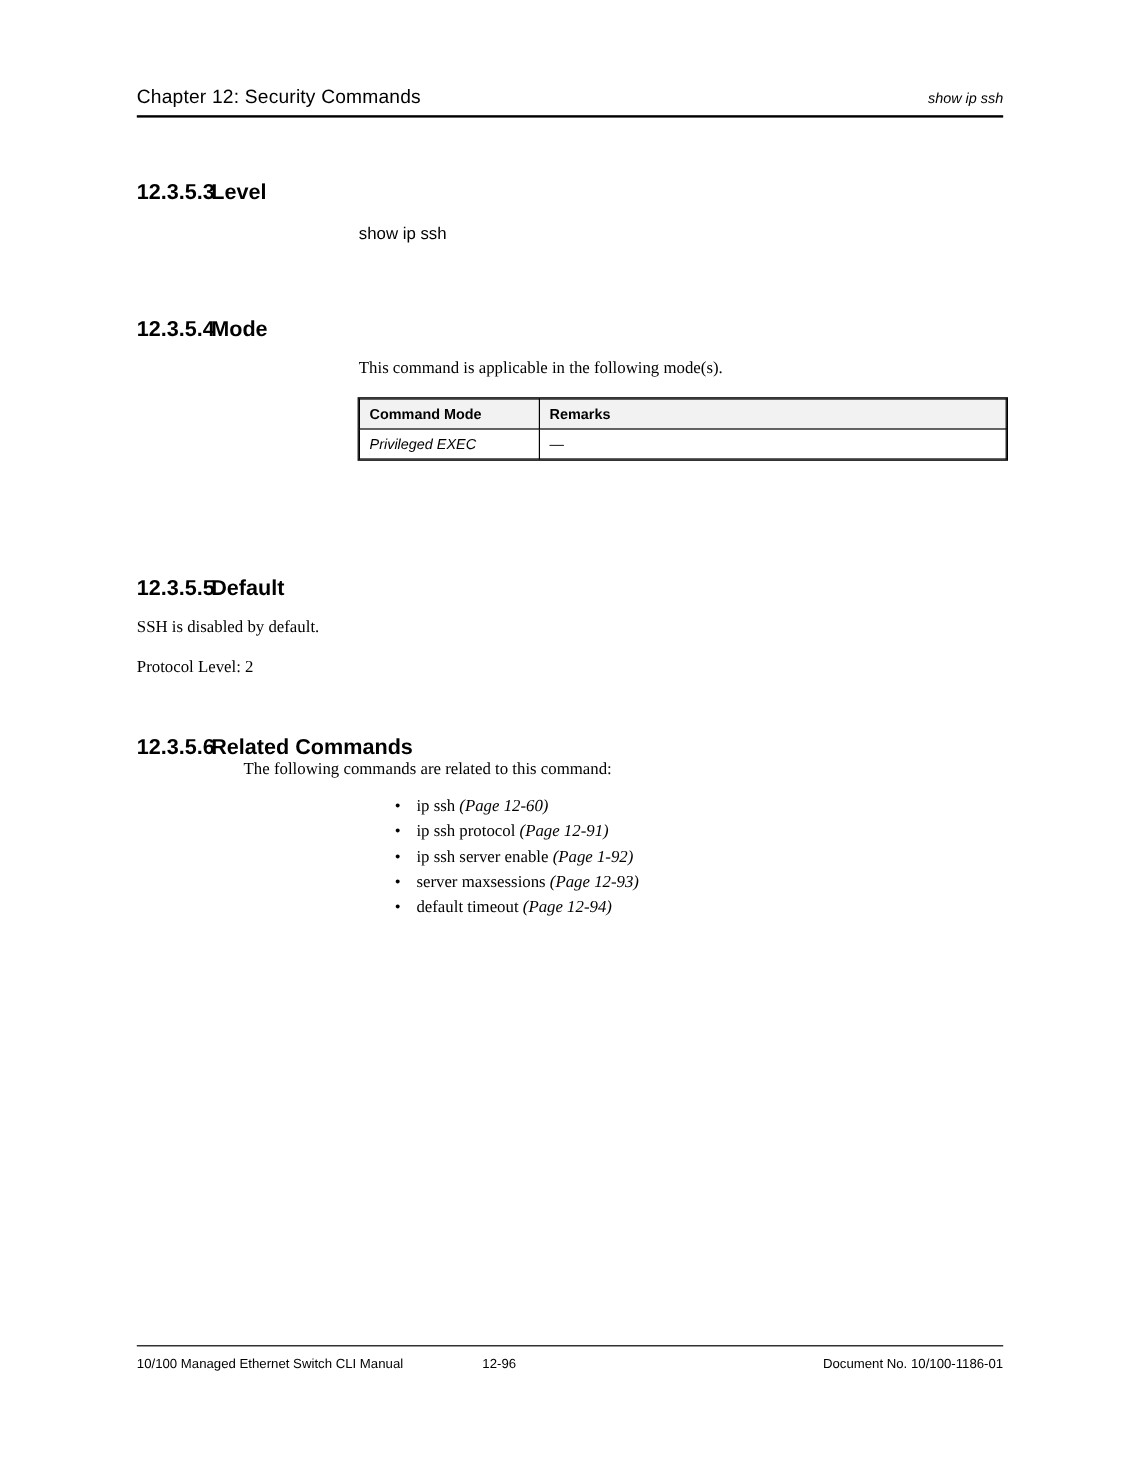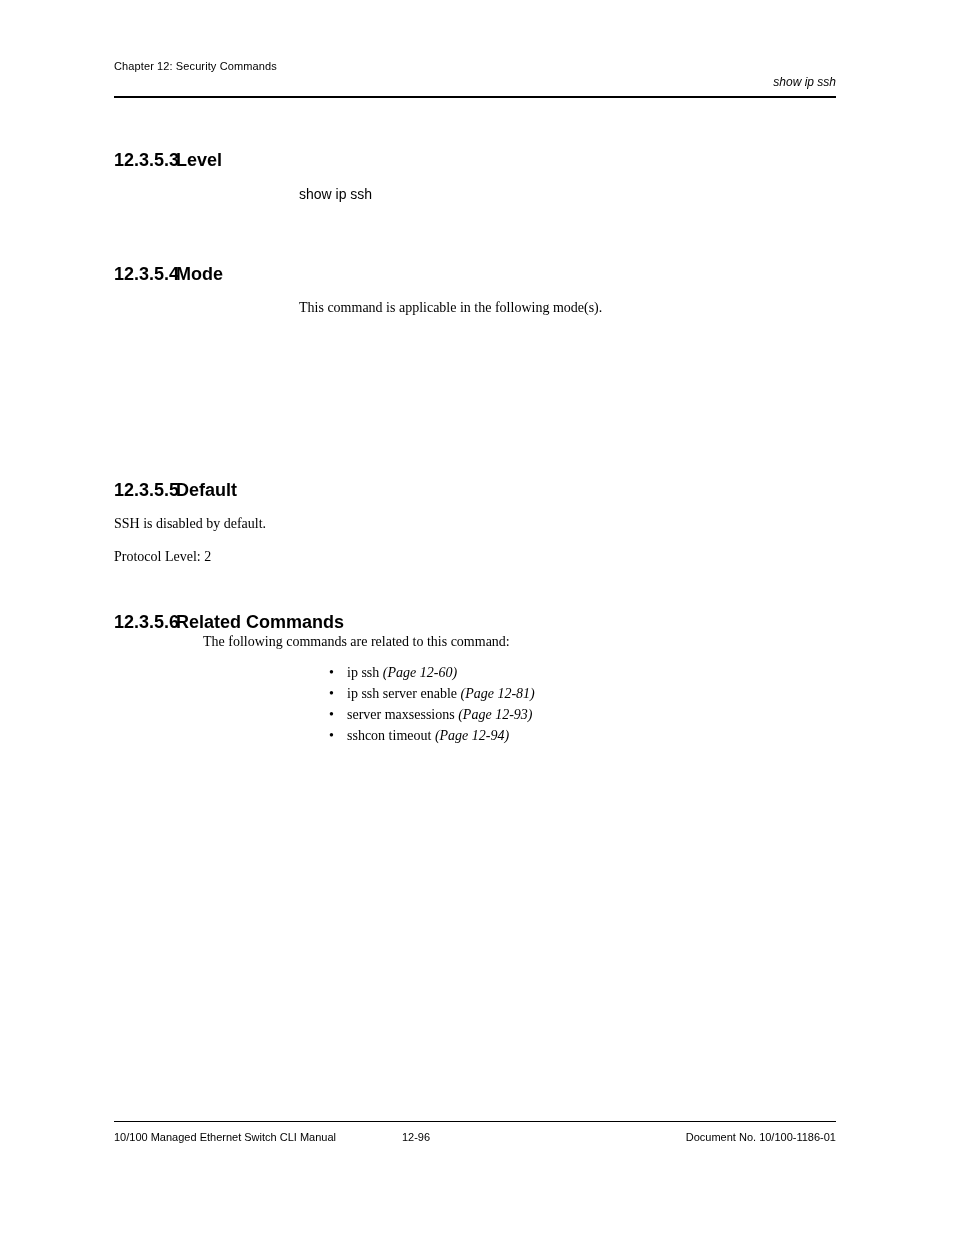--- a/index.html
+++ b/index.html
@@ -1,19 +1,19 @@
 <!DOCTYPE html>
 <html><head>
 <meta charset="utf-8">
 <style>
   * { box-sizing: border-box; margin: 0; padding: 0; }
   html, body { width: 954px; height: 1235px; background: #fff; font-family: "Times New Roman", Times, serif; color: #000; }
   .page { position: relative; width: 954px; height: 1235px; }
   .header-line { position: absolute; top: 96px; left: 114px; width: 722px; border-top: 2px solid #000; }
-  .header-left { position: absolute; top: 60px; left: 114px; font-family: Arial, Helvetica, sans-serif; font-size: 11px; letter-spacing: 0.01em; }
+  .header-left { position: absolute; top: 73px; left: 114px; font-family: Arial, Helvetica, sans-serif; font-size: 16px; letter-spacing: 0.01em; }
   .header-right { position: absolute; top: 75px; right: 118px; font-family: Arial, Helvetica, sans-serif; font-style: italic; font-size: 12px; text-align: right; }
 
   .h2 { font-family: Arial, Helvetica, sans-serif; font-size: 18px; font-weight: bold; }
   .h2-num { display: inline-block; width: 62px; }
   .body { font-size: 14px; line-height: 1.35; }
   .mono-ish { font-family: Arial, Helvetica, sans-serif; }
 
   .sec1 { position: absolute; top: 150px; left: 114px; width: 722px; }
   .sec1 .h2 { margin-bottom: 14px; }
   .sec1 p { margin-left: 185px; }
@@ -60,40 +60,59 @@
       <span class="h2-num">12.3.5.3</span><span>Level</span>
     </div>
     <p class="body mono-ish">show ip ssh</p>
   </div>
 
   <div class="sec2">
     <div class="h2">
       <span class="h2-num">12.3.5.4</span><span>Mode</span>
     </div>
     <p class="body para">This command is applicable in the following mode(s).</p>
+    <table class="opt">
+      <colgroup>
+          <col class="col-opt">
+          <col>
+        </colgroup>
+      <thead>
+        <tr>
+          <th>Command Mode</th>
+          <th>Remarks</th>
+        </tr>
+      </thead>
+      <tbody>
+        <tr>
+          <td class="cmd">Privileged EXEC</td>
+          <td>—</td>
+        </tr>
+      </tbody>
+    </table>
   </div>
 
   <div class="sec3">
     <div class="h2">
       <span class="h2-num">12.3.5.5</span><span>Default</span>
     </div>
     <p class="body">SSH is disabled by default.</p>
     <p class="body">Protocol Level: 2</p>
   </div>
 
   <div class="sec4">
     <div class="h2">
       <span class="h2-num">12.3.5.6</span><span>Related Commands</span>
     </div>
     <p class="body intro">The following commands are related to this command:</p>
     <ul class="bullets">
       <li><span>ip ssh</span> <span class="xref">(Page 12-60)</span></li>
-      <li><span>ip ssh server enable</span> <span class="xref">(Page 12-81)</span></li>
+      <li><span>ip ssh protocol</span> <span class="xref">(Page 12-91)</span></li>
+      <li><span>ip ssh server enable</span> <span class="xref">(Page 1-92)</span></li>
       <li><span>server maxsessions</span> <span class="xref">(Page 12-93)</span></li>
-      <li><span>sshcon timeout</span> <span class="xref">(Page 12-94)</span></li>
+      <li><span>default timeout</span> <span class="xref">(Page 12-94)</span></li>
     </ul>
   </div>
 
   <div class="footer-line"></div>
   <div class="footer-left">10/100 Managed Ethernet Switch CLI Manual</div>
   <div class="footer-center">12-96</div>
   <div class="footer-right">Document No. 10/100-1186-01</div>
 </div>
 
 </body></html>

